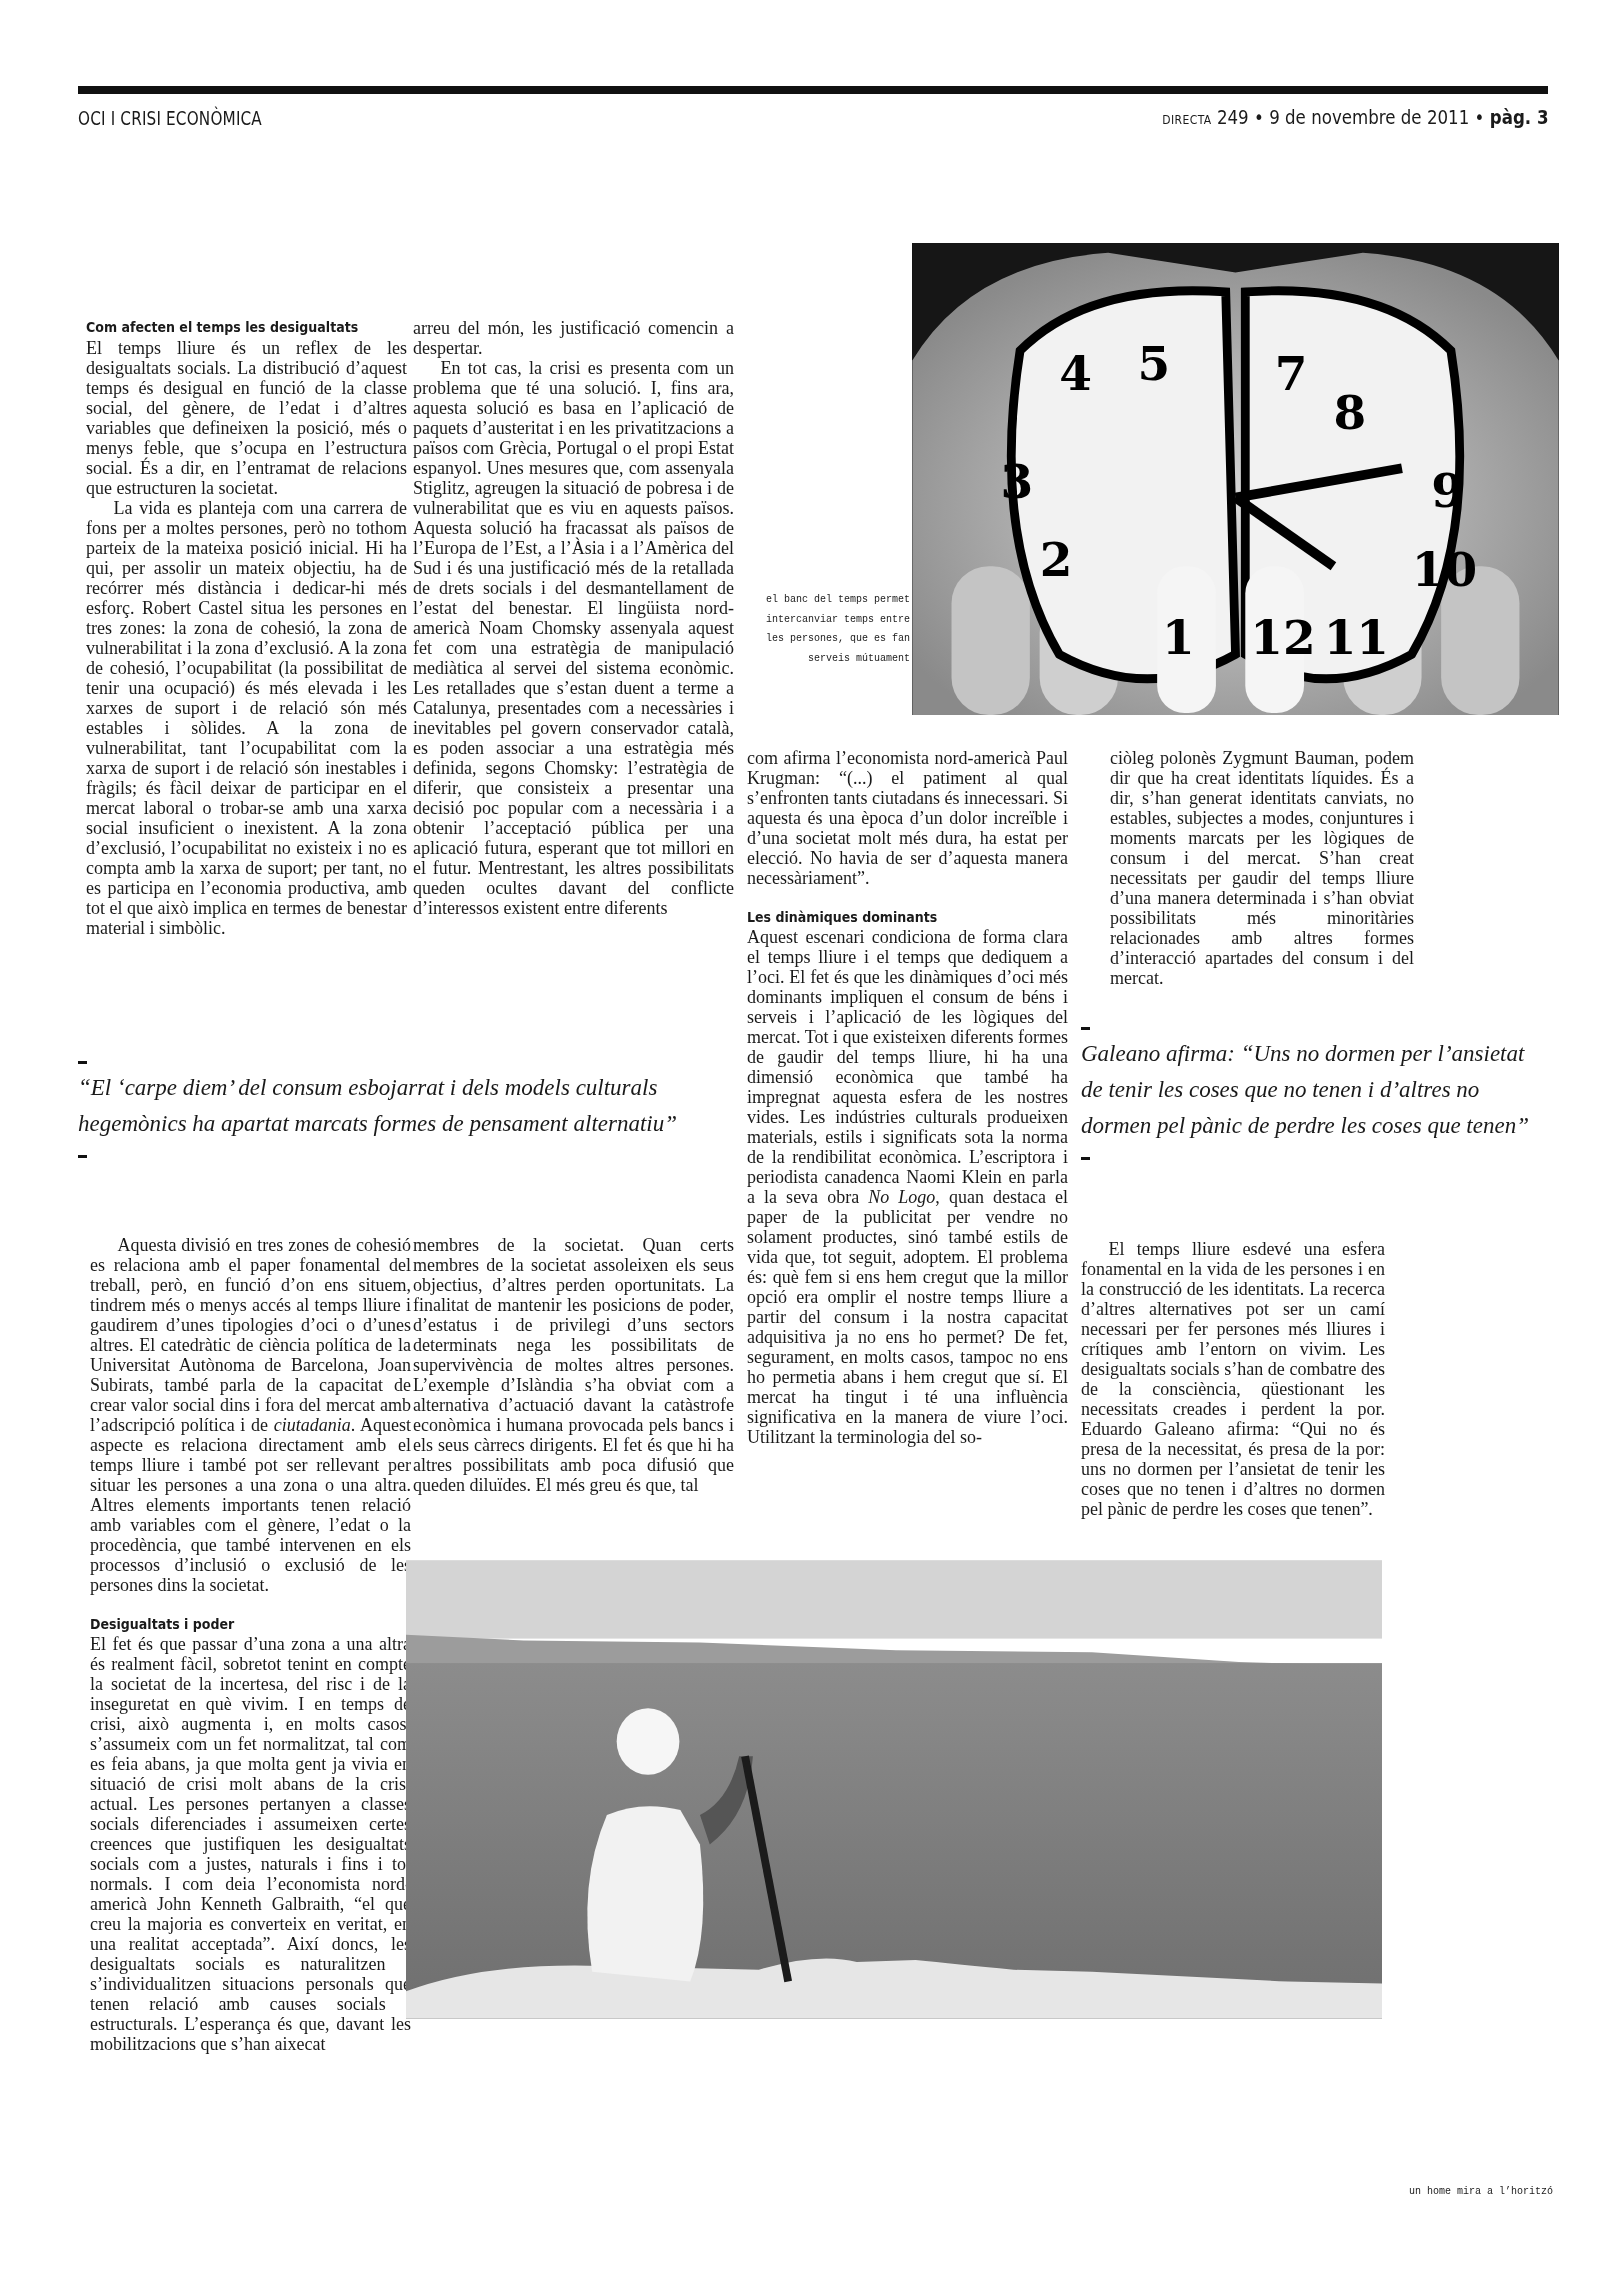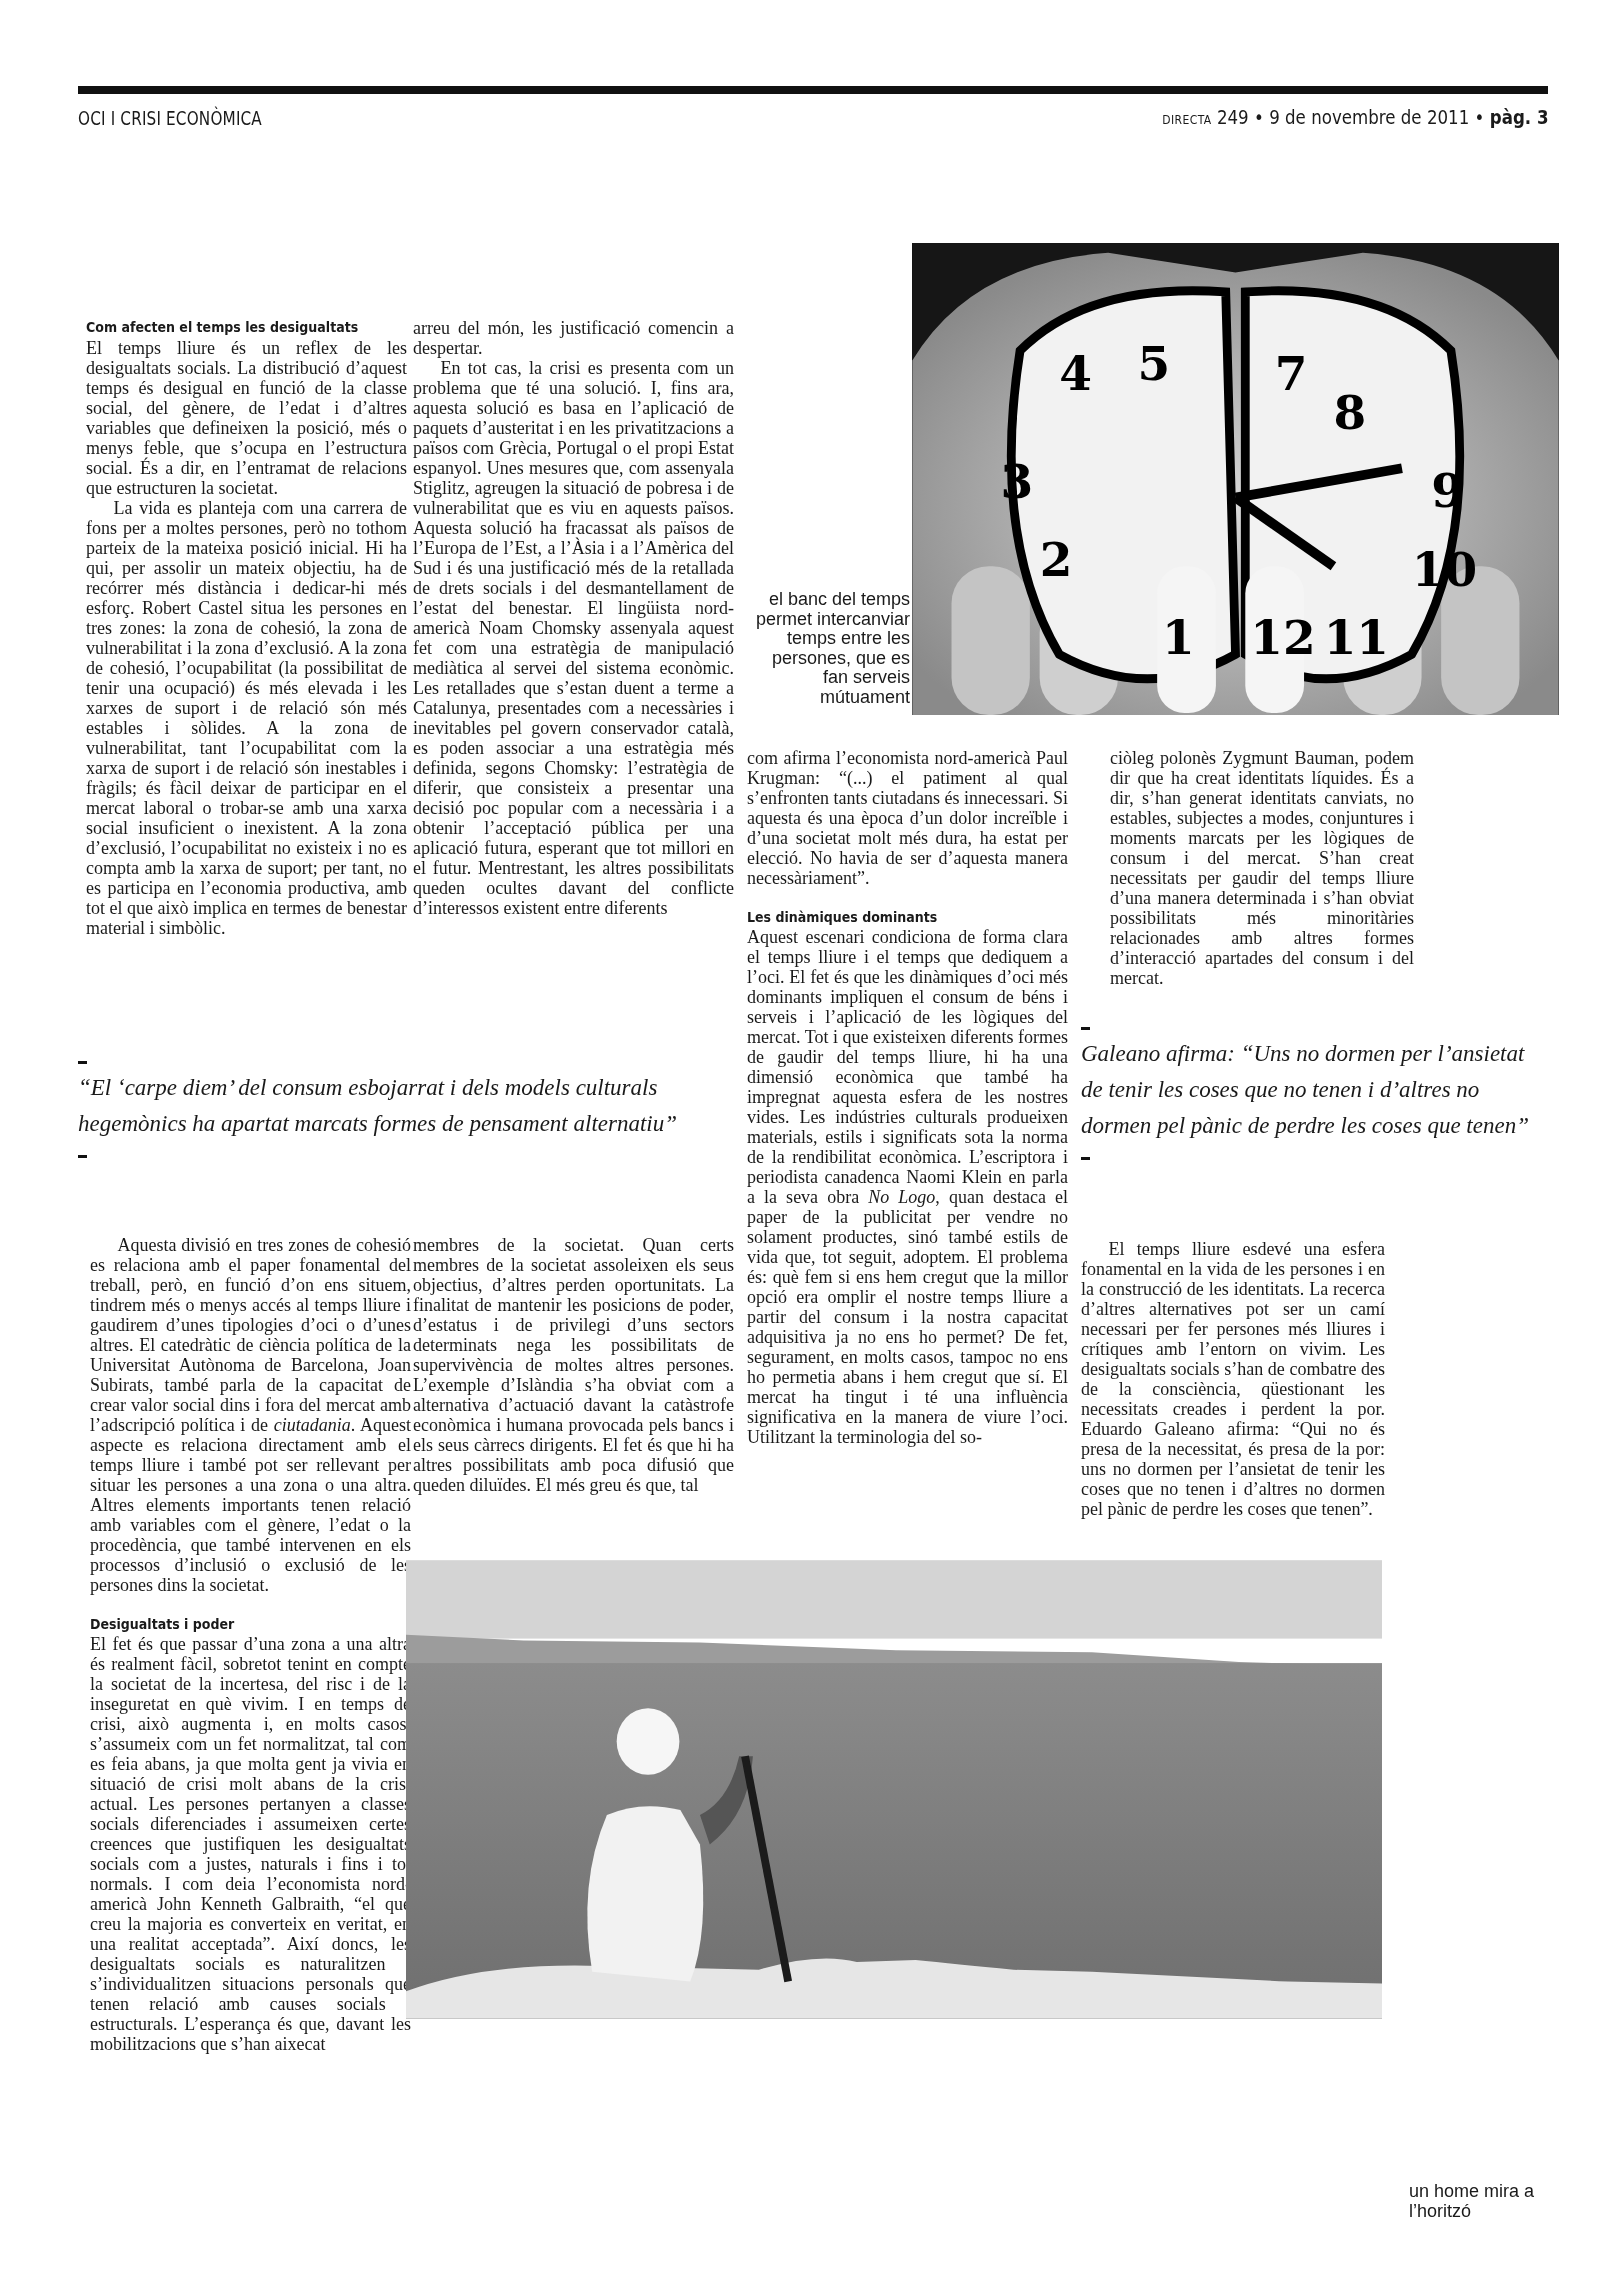--- a/index.html
+++ b/index.html
@@ -9,21 +9,21 @@
   .issue { position:absolute; right:71px; top:106px; font-family:"DejaVu Sans", sans-serif; font-size:19.6px; transform:scaleX(0.85); transform-origin:right top; white-space:nowrap; }
   .issue .small { font-size:12.7px; letter-spacing:0.5px; }
   .issue b { font-weight:bold; }
   .col { position:absolute; font-family:"Liberation Serif", serif; font-size:18px; line-height:20px; text-align:justify; hyphens:manual; }
   .col p { margin:0; text-indent:27.4px; }
   .col p.noindent { text-indent:0; }
   .subhead { font-family:"DejaVu Sans", sans-serif; font-weight:bold; font-size:14px; line-height:19.6px; margin:0; transform:scaleX(0.9); transform-origin:left; white-space:nowrap; }
   .gap { height:19.6px; }
   .pullquote { position:absolute; font-family:Liberation Serif, serif; font-style:italic; font-size:23px; line-height:36px; }
   .dash { display:block; width:8.8px; height:2.9px; background:#111; }
-  .caption { position:absolute; font-family:Liberation Sans, sans-serif; font-size:18px; line-height:19.6px; }
+  .caption { position:absolute; font-family:Liberation Mono, monospace; font-size:10px; line-height:19.6px; }
   .photo { position:absolute; overflow:hidden; }
   svg { display:block; }
 </style>
 </head>
 <body>
 
 <div class="topbar"></div>
 <div class="section-name">OCI I CRISI ECONÒMICA</div>
 <div class="issue">
   <span class="small">DIRECTA</span>

